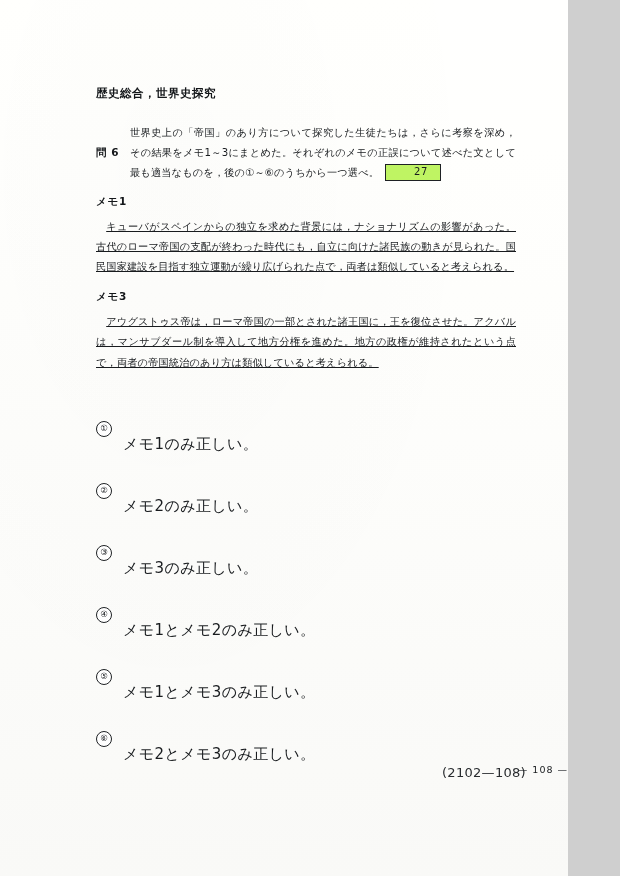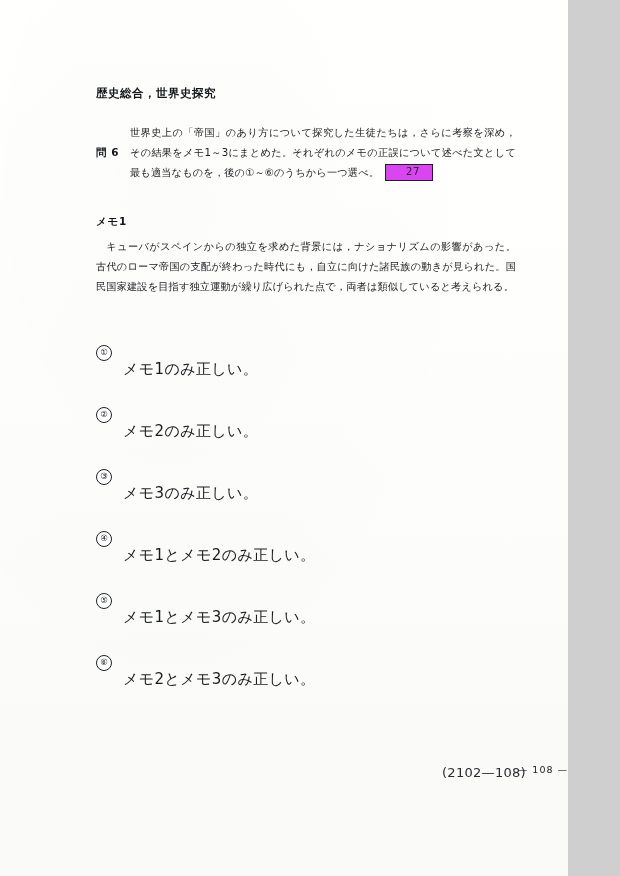--- a/index.html
+++ b/index.html
@@ -57,45 +57,46 @@
     flex: 1 1 auto;
     font-size: 10.2px;
     line-height: 1.95;
     color: #1a1d20;
     text-align: justify;
     letter-spacing: 0.15px;
   }
   .ans-box {
     display: inline-block;
     border: 1.2px solid #202326;
-    padding: 1px 12px 2px 20px;
+    padding: 1px 12px 2px 28px;
     font-size: 10px;
     line-height: 1.2;
     vertical-align: middle;
     margin-left: 6px;
-    background: #d946ef;
+    background: #bef264;
     letter-spacing: 0.5px;
   }
   .memo {
-    margin-top: 32px;
+    margin-top: 12px;
   }
   .memo-head {
     font-size: 10.5px;
     font-weight: bold;
     color: #16191c;
     margin-bottom: 8px;
     letter-spacing: 0.8px;
   }
   .memo-body {
     font-size: 10.2px;
     line-height: 2.0;
     color: #1a1d20;
     text-align: justify;
     text-indent: 1em;
     letter-spacing: 0.15px;
+    text-decoration: underline;
   }
   .ruby-wrap {
     display: inline-block;
     position: relative;
     line-height: 1;
     vertical-align: baseline;
   }
   .ruby-wrap .rb { font-size: 10.2px; }
   .ruby-wrap .rt {
     position: absolute;
@@ -173,20 +174,24 @@
         <span>世界史上の「帝国」のあり方について探究した生徒たちは，さらに考察を深め，その結果をメモ1～3にまとめた。それぞれのメモの正誤について述べた文として最も適当なものを，後の①～⑥のうちから一つ選べ。</span><span class="ans-box">27</span>
       </div>
     </div>
 
     <div class="memo">
       <div class="memo-head">メモ1</div>
       <div class="memo-body">キューバがスペインからの独立を求めた背景には，ナショナリズムの影響があった。古代のローマ帝国の支配が終わった時代にも，自立に向けた諸民族の動きが見られた。国民国家建設を目指す独立運動が繰り広げられた点で，両者は類似していると考えられる。</div>
     </div>
 
 
+    <div class="memo">
+      <div class="memo-head">メモ3</div>
+      <div class="memo-body">アウグストゥス帝は，ローマ帝国の一部とされた諸王国に，王を復位させた。アクバルは，マンサブダール制を導入して地方分権を進めた。地方の政権が維持されたという点で，両者の帝国統治のあり方は類似していると考えられる。</div>
+    </div>
 
     <div class="choices">
       <div class="choice">
         <div class="circ">①</div>
         <div class="choice-text">メモ1のみ正しい。</div>
       </div>
       <div class="choice">
         <div class="circ">②</div>
         <div class="choice-text">メモ2のみ正しい。</div>
       </div>

